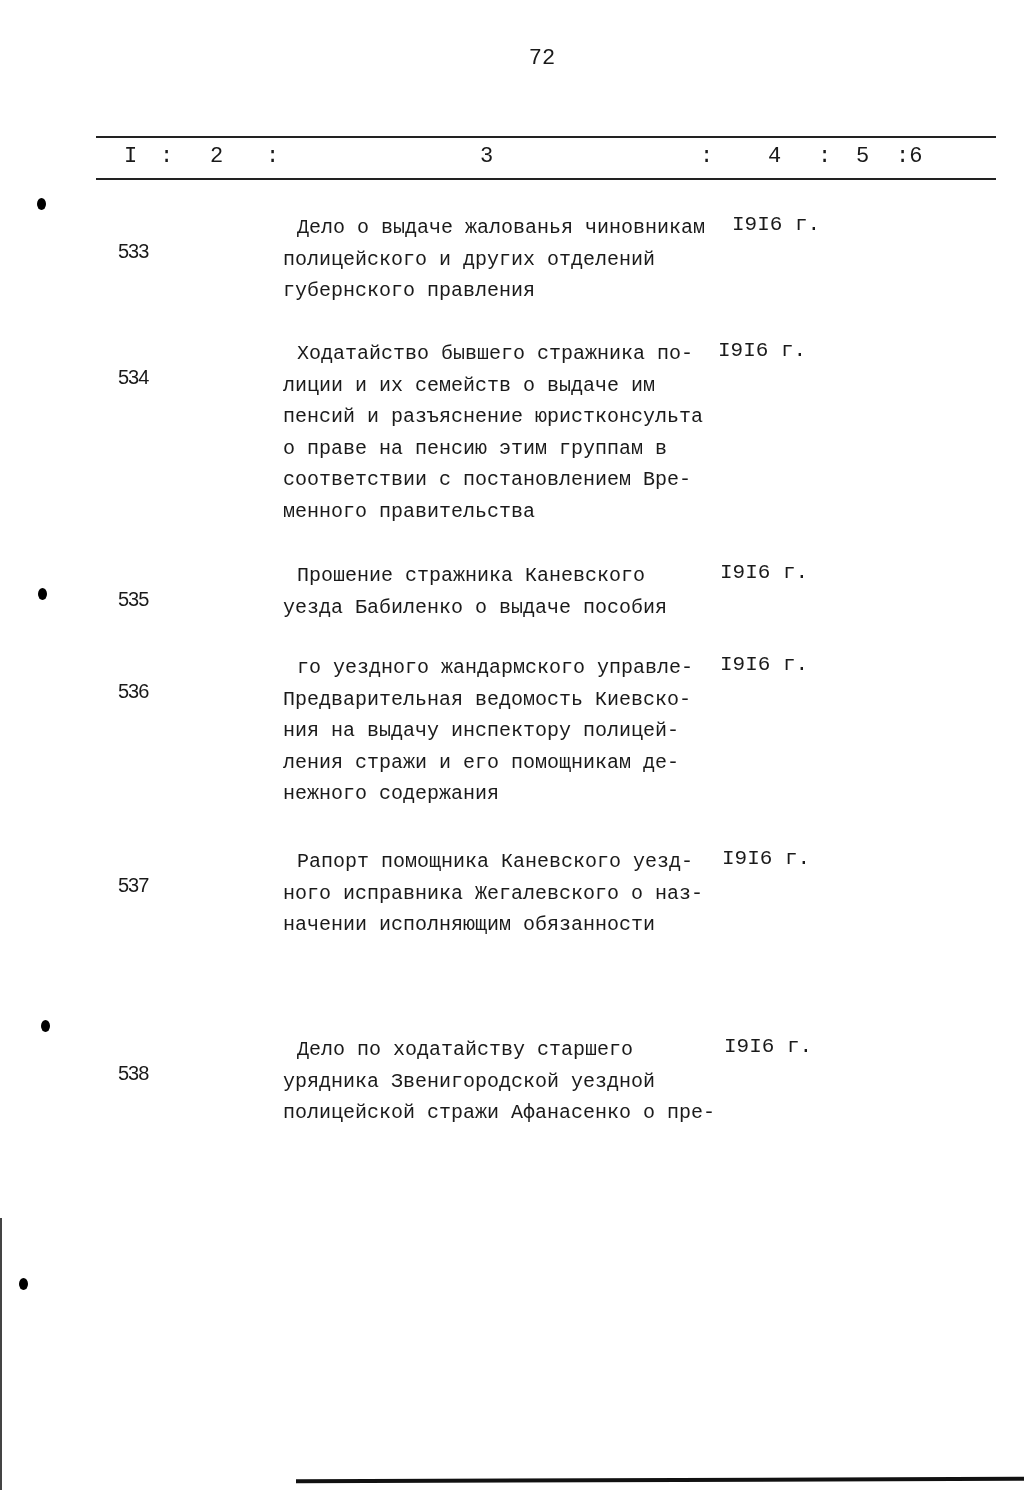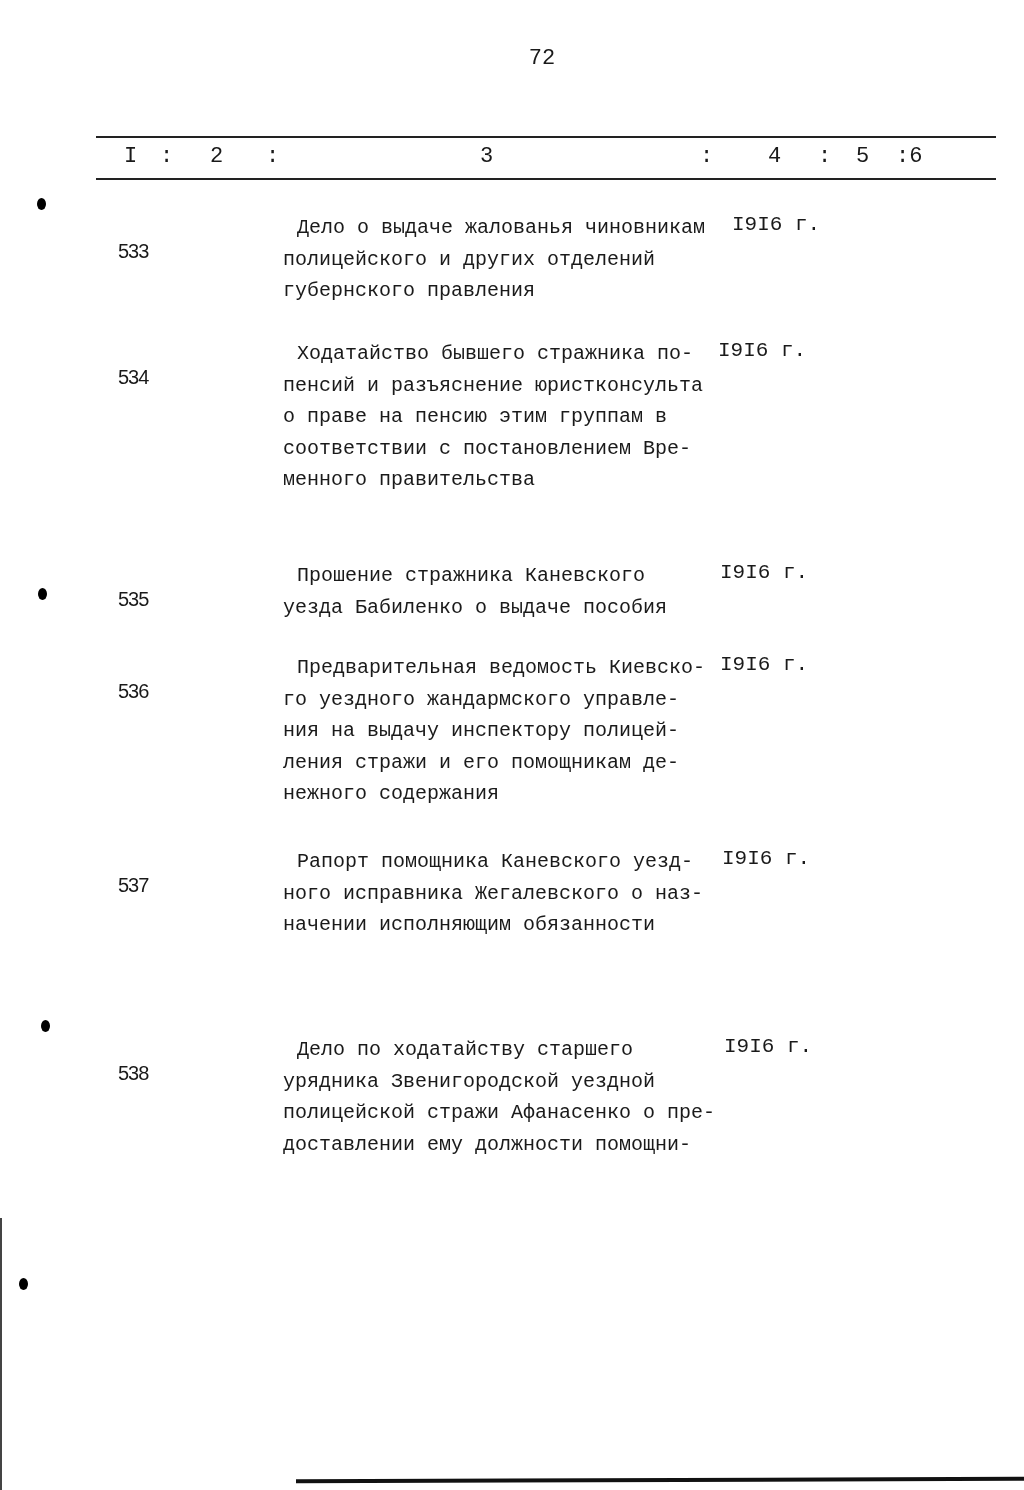--- a/index.html
+++ b/index.html
@@ -53,42 +53,43 @@
     <span class="line">полицейского и других отделений</span>
     <span class="line">губернского правления</span>
   </div>
   <span class="date" style="left:732px">I9I6 г.</span>
 </div>
 
 <div class="entry" style="top:338px">
   <span class="num">534</span>
   <div class="desc">
     <span class="line">Ходатайство бывшего стражника по-</span>
+    <span class="line">лиции и их семейств о выдаче им</span>
     <span class="line">пенсий и разъяснение юристконсульта</span>
     <span class="line">о праве на пенсию этим группам в</span>
     <span class="line">соответствии с постановлением Вре-</span>
     <span class="line">менного правительства</span>
   </div>
   <span class="date" style="left:718px">I9I6 г.</span>
 </div>
 
 <div class="entry" style="top:560px">
   <span class="num">535</span>
   <div class="desc">
     <span class="line">Прошение стражника Каневского</span>
     <span class="line">уезда Бабиленко о выдаче пособия</span>
   </div>
   <span class="date" style="left:720px">I9I6 г.</span>
 </div>
 
 <div class="entry" style="top:652px">
   <span class="num">536</span>
   <div class="desc">
+    <span class="line">го уездного жандармского управле-</span>
     <span class="line">Предварительная ведомость Киевско-</span>
-    <span class="line">го уездного жандармского управле-</span>
     <span class="line">ния на выдачу инспектору полицей-</span>
     <span class="line">ления стражи и его помощникам де-</span>
     <span class="line">нежного содержания</span>
   </div>
   <span class="date" style="left:720px">I9I6 г.</span>
 </div>
 
 <div class="entry" style="top:846px">
   <span class="num">537</span>
   <div class="desc">
@@ -98,21 +99,20 @@
   </div>
   <span class="date" style="left:722px">I9I6 г.</span>
 </div>
 
 <div class="entry" style="top:1034px">
   <span class="num">538</span>
   <div class="desc">
     <span class="line">Дело по ходатайству старшего</span>
     <span class="line">урядника Звенигородской уездной</span>
     <span class="line">полицейской стражи Афанасенко о пре-</span>
-    <span class="line">доставлении ему должности помощни-</span>
   </div>
   <span class="date" style="left:724px">I9I6 г.</span>
 </div>
 
 <div class="dot" style="left:37px; top:198px; width:9px; height:12px;"></div>
 <div class="dot" style="left:38px; top:588px; width:9px; height:12px;"></div>
 <div class="dot" style="left:41px; top:1020px; width:9px; height:12px;"></div>
 <div class="dot" style="left:19px; top:1278px; width:9px; height:12px;"></div>
 
 <div class="left-edge"></div>

